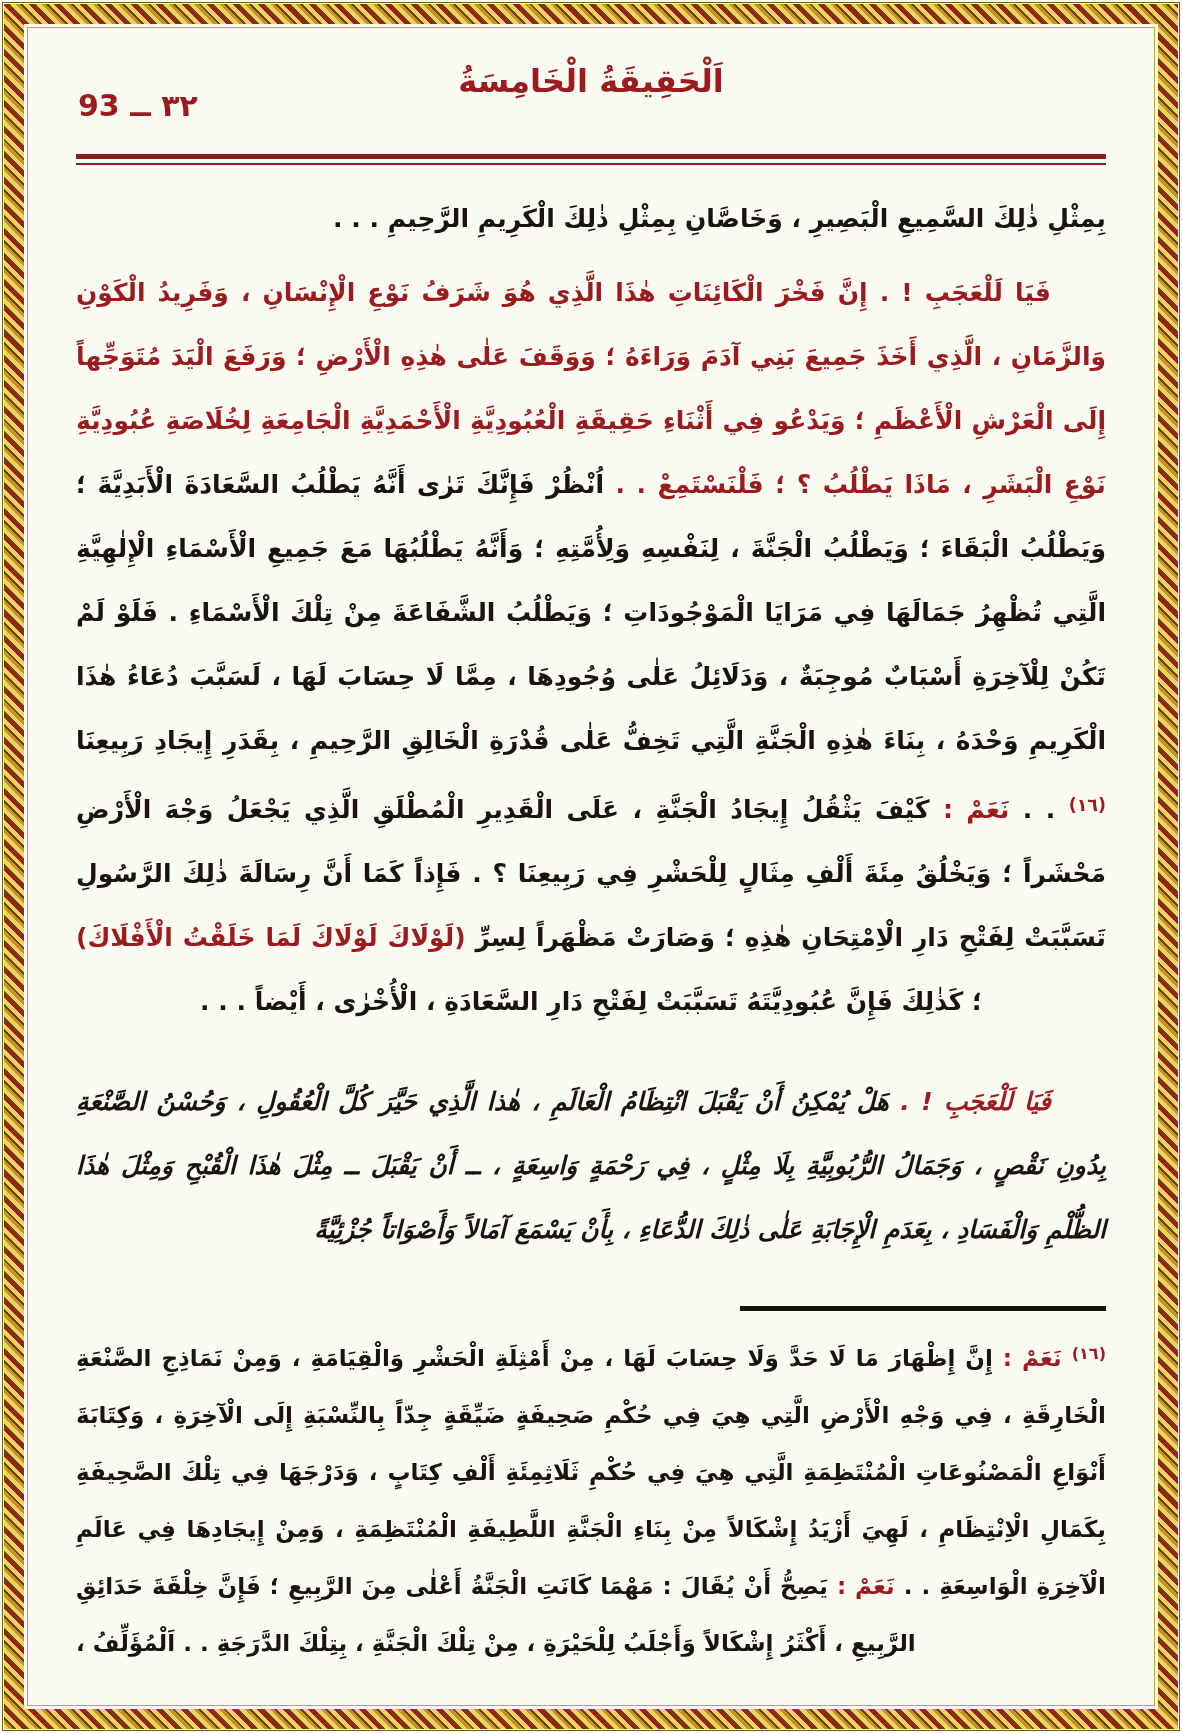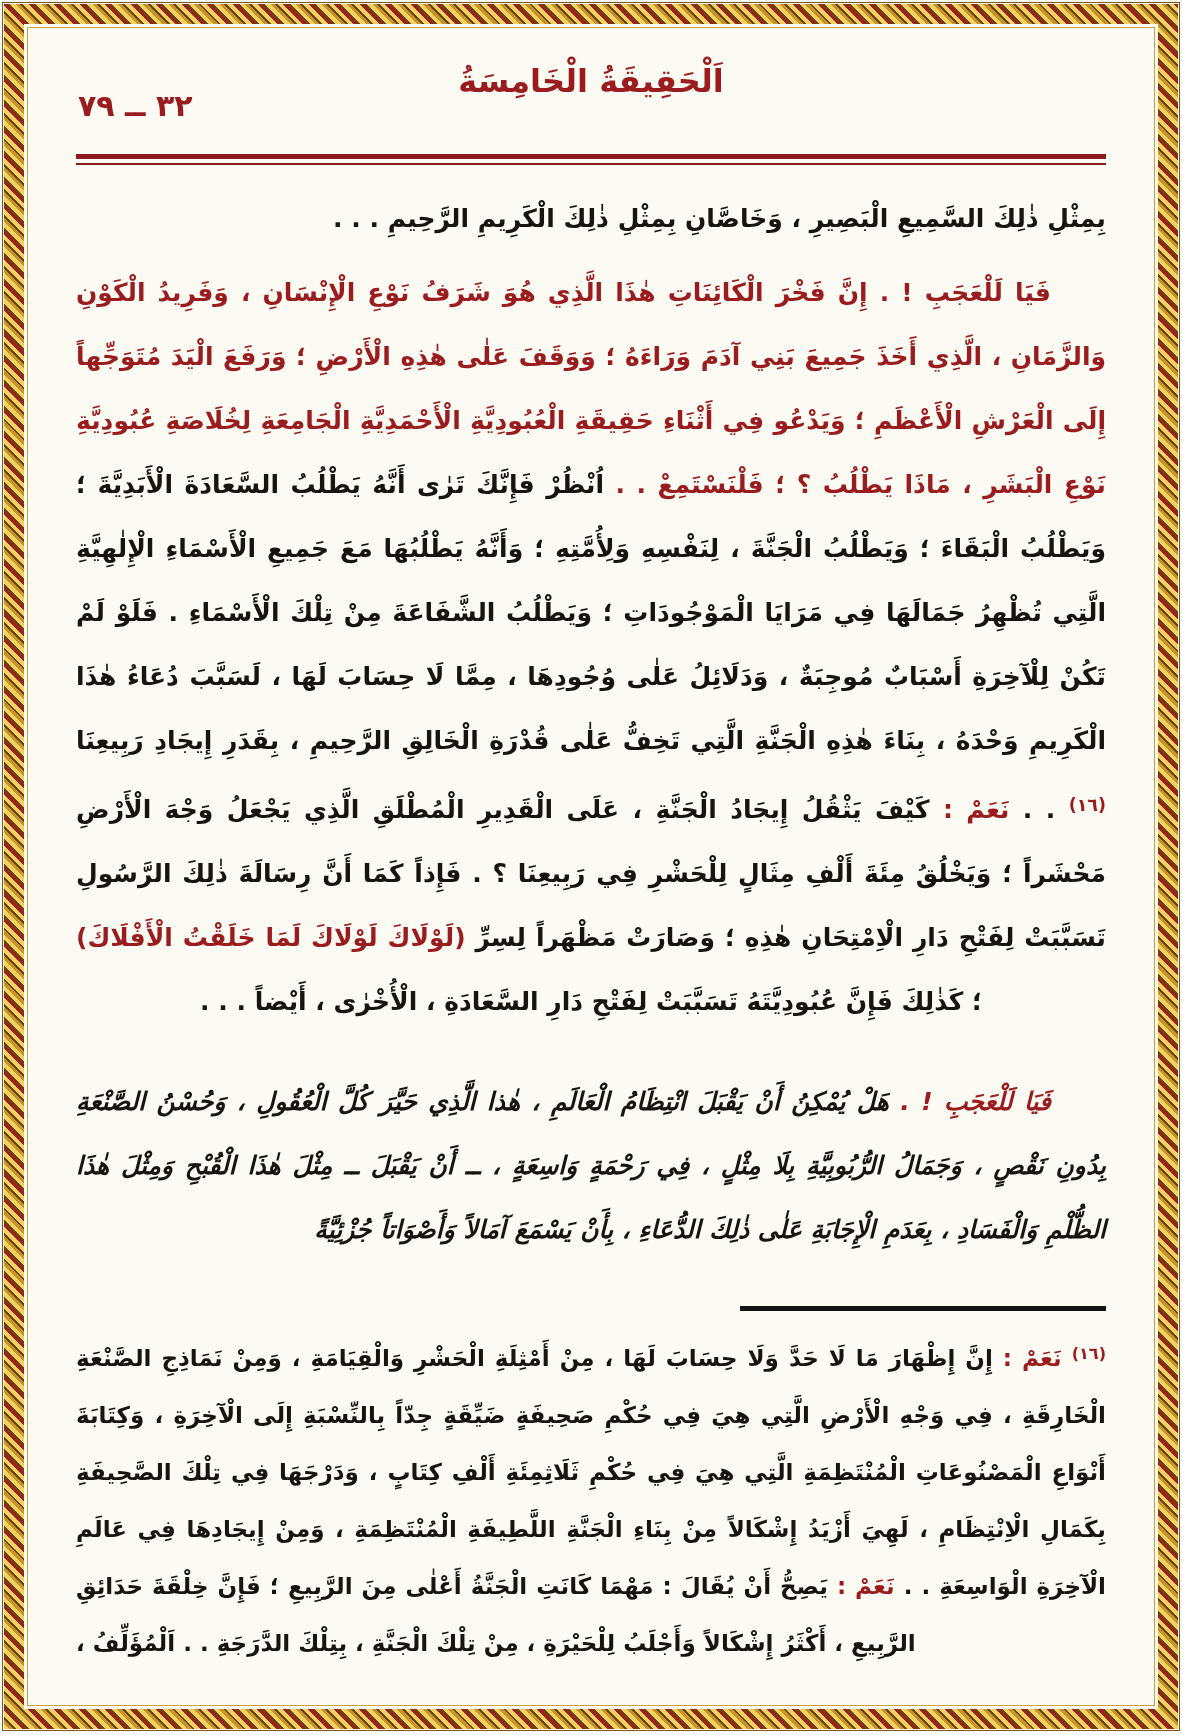--- a/index.html
+++ b/index.html
@@ -81,21 +81,21 @@
 <body>
 
 <div class="page">
   <div class="frame-braid"></div>
   <div class="frame-line-outer"></div>
   <div class="frame-line-inner"></div>
 
   <div class="content">
 
     <div class="hdr">
-      <div class="pagenum">٧٩ ــ ٣٢</div>
+      <div class="pagenum">93 ــ ٣٢</div>
       <h1 class="title">اَلْحَقِيقَةُ الْخَامِسَةُ</h1>
     </div>
 
     <div class="double-rule">
       <div class="rule-thick"></div>
       <div class="rule-gap"></div>
       <div class="rule-thin"></div>
     </div>
 
     <main>

